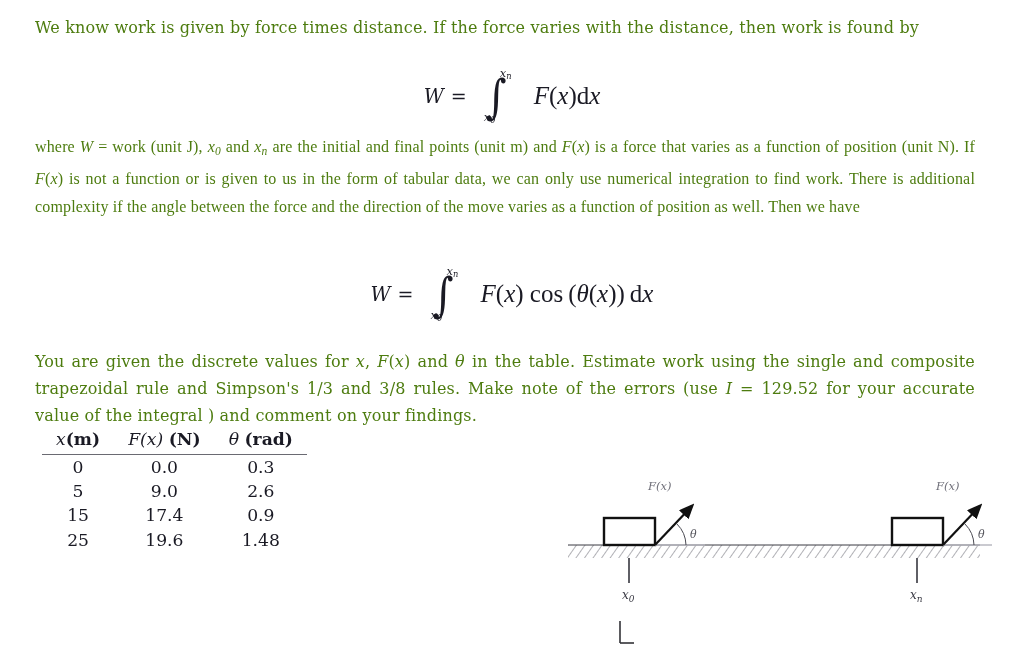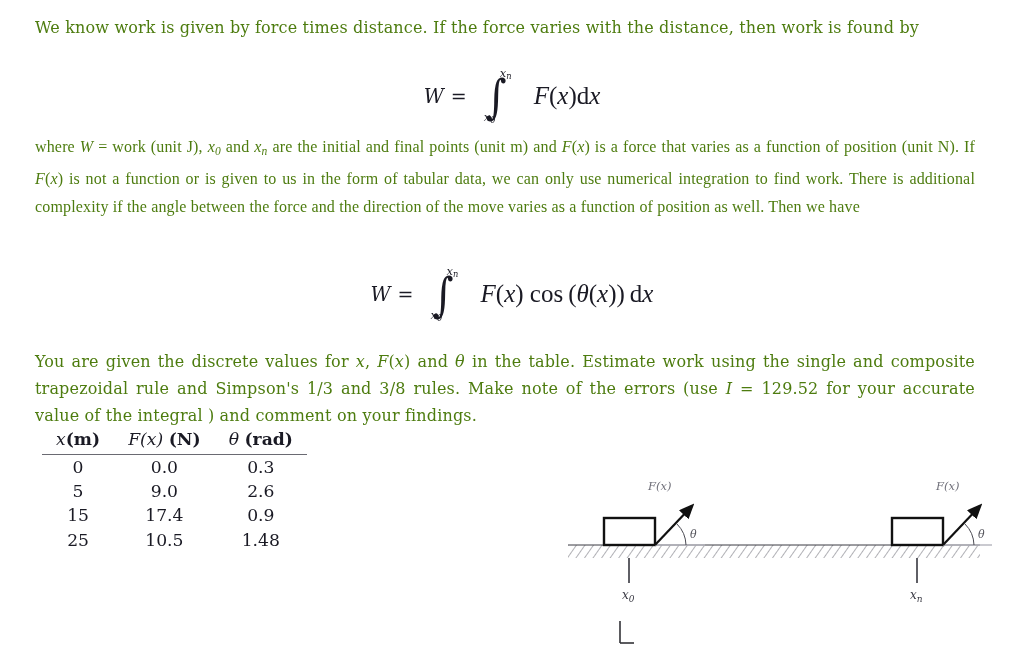--- a/index.html
+++ b/index.html
@@ -201,21 +201,21 @@
         <td>9.0</td>
         <td>2.6</td>
       </tr>
       <tr>
         <td>15</td>
         <td>17.4</td>
         <td>0.9</td>
       </tr>
       <tr>
         <td>25</td>
-        <td>10.5</td>
+        <td>19.6</td>
         <td>1.48</td>
       </tr>
     </tbody>
   </table>
 
   <div class="figure">
     <svg width="484" height="195" viewBox="0 0 484 195">
       <defs>
         <pattern id="hatch" width="7" height="7" patternTransform="rotate(35)" patternUnits="userSpaceOnUse">
           <line x1="0" y1="0" x2="0" y2="7" stroke="#6f6f78" stroke-width="1.1"></line>

